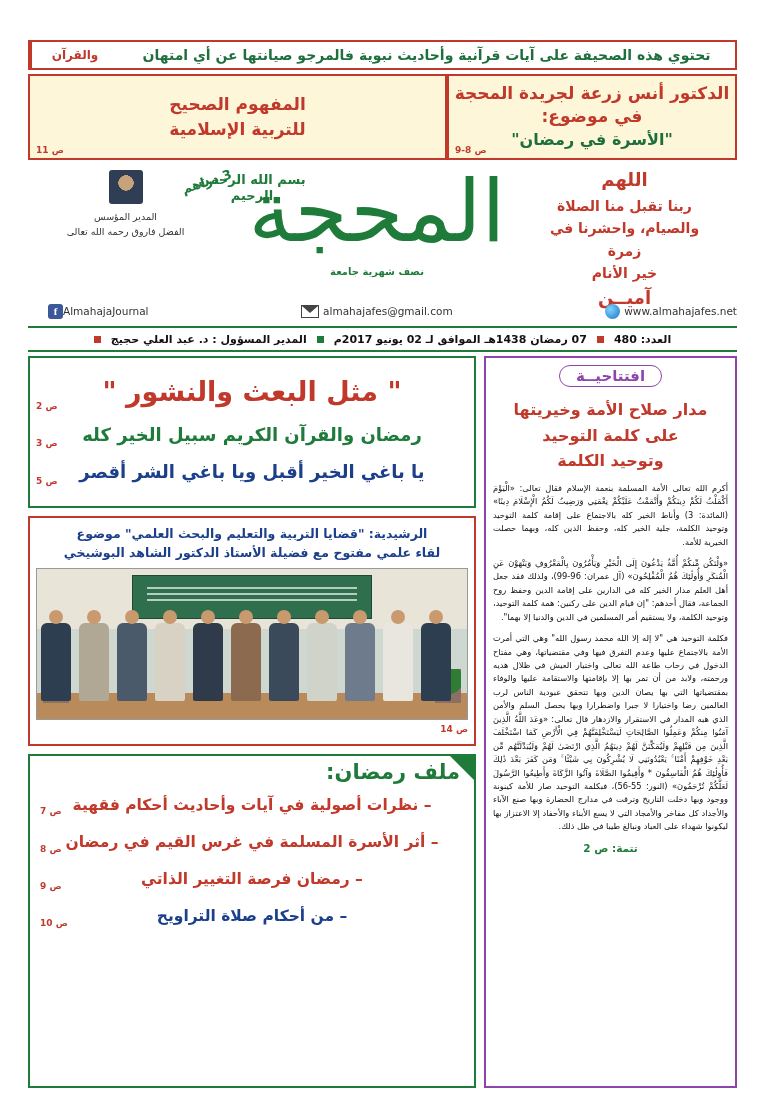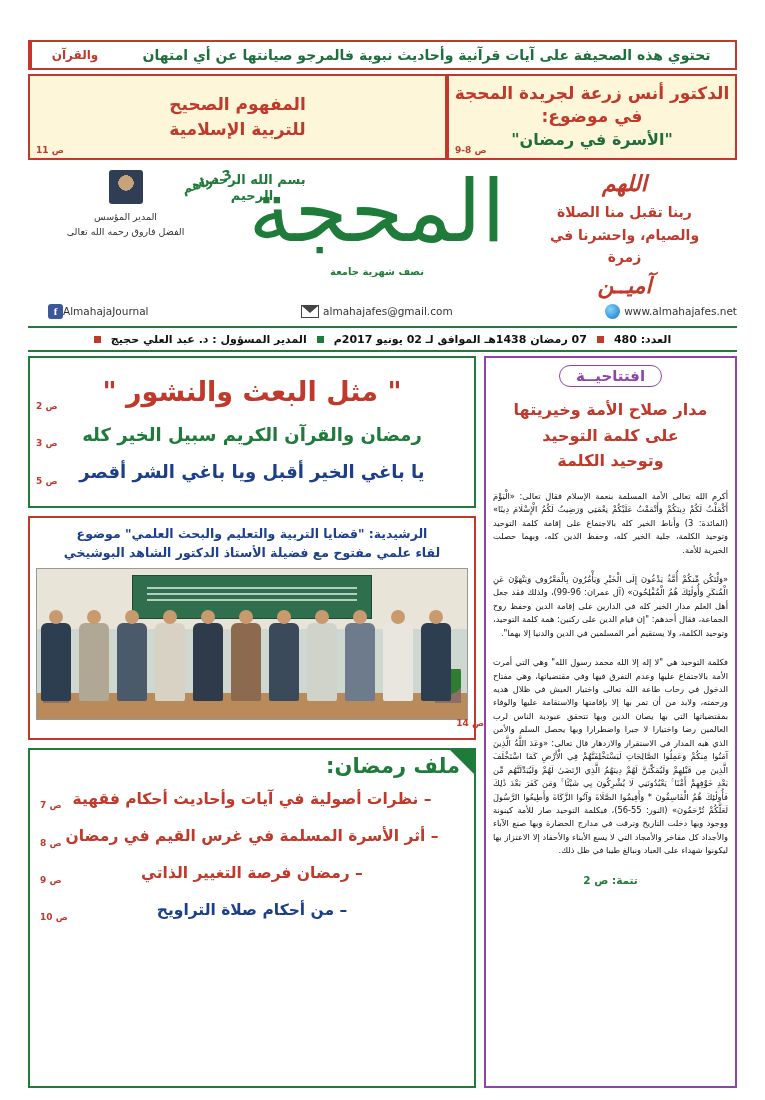--- a/index.html
+++ b/index.html
@@ -73,21 +73,21 @@
     transform:rotate(-18deg);
   }
   .basmala{
     position:absolute;right:430px;top:6px;width:110px;text-align:center;
     color:#1e7b3a;font-size:13px;font-weight:bold;line-height:1.2;
   }
   .dua{
     position:absolute;right:20px;top:0px;width:185px;text-align:center;
     color:#c0392b;font-weight:bold;font-size:14px;line-height:1.6;
   }
-  .dua .big{font-size:22px;font-style:italic;}
+  .dua .big{font-size:18px;}
   .director{
     position:absolute;left:10px;top:4px;width:175px;text-align:center;
     font-size:9.5px;color:#333;line-height:1.5;
   }
   .director .ph{
     width:34px;height:34px;border-radius:3px;background:#6b5a4a;
     display:inline-block;margin-bottom:2px;
     background-image:radial-gradient(circle at 50% 38%,#c8a27a 0 28%,transparent 29%),
                      linear-gradient(#2f3d55,#2f3d55);
   }
@@ -190,21 +190,21 @@
   .edit-badge span{
     display:inline-block;border:1.5px solid #8e44ad;border-radius:14px;padding:1px 16px;
   }
   .edit-title{
     color:#c0392b;font-weight:bold;font-size:16px;text-align:center;line-height:1.6;margin:6px 0 8px;
   }
   .edit-body{
     font-size:8.3px;line-height:1.62;color:#111;text-align:justify;
     font-family:"DejaVu Sans","Liberation Sans",sans-serif;
   }
-  .edit-body p{margin:16px 0 4px;}
+  .edit-body p{margin:8px 0 4px;}
   .edit-cont{
     color:#1e7b3a;font-weight:bold;font-size:10.5px;text-align:center;margin-top:6px;
   }
 </style>
 </head>
 <body>
 
 <div class="page">
 
   <div class="notice-bar">
@@ -225,20 +225,21 @@
       </div>
       <div class="pnum l">ص 8-9</div>
     </div>
   </div>
 
   <div class="masthead">
     <div class="dua">
       <div class="big">اللهم</div>
       <div>ربنا تقبل منا الصلاة</div>
       <div>والصيام، واحشرنا في زمرة</div>
+      <div>خير الأنام</div>
       <div class="big">آميــن</div>
     </div>
 
     <div class="logo-ar">المحجة</div>
     <div class="logo-sub">نصف شهرية جامعة</div>
     <div class="price-badge">3 دراهم</div>
     <div class="basmala">بسم الله الرحمن الرحيم</div>
 
     <div class="director">
       <div class="ph"></div>
@@ -328,21 +329,21 @@
           <div class="ppl" style="right:320px;background:#4a5a6a;">
               <span class="head"></span>
             </div>
           <div class="ppl" style="right:358px;background:#b0a894;">
               <span class="head"></span>
             </div>
           <div class="ppl" style="right:396px;background:#2c3e50;">
               <span class="head"></span>
             </div>
         </div>
-        <div class="photo-p" style="position:relative;left:16px;margin-top:2px;">ص 14</div>
+        <div class="photo-p" style="position:relative;left:0;margin-top:8px;">ص 14</div>
       </div>
 
       <div class="file-block">
         <div class="ribbon"></div>
         <div class="file-title">ملف رمضان:</div>
 
         <div class="file-item red">
           <span>– نظرات أصولية في آيات وأحاديث أحكام فقهية</span>
           <span class="p">ص 7</span>
         </div>

